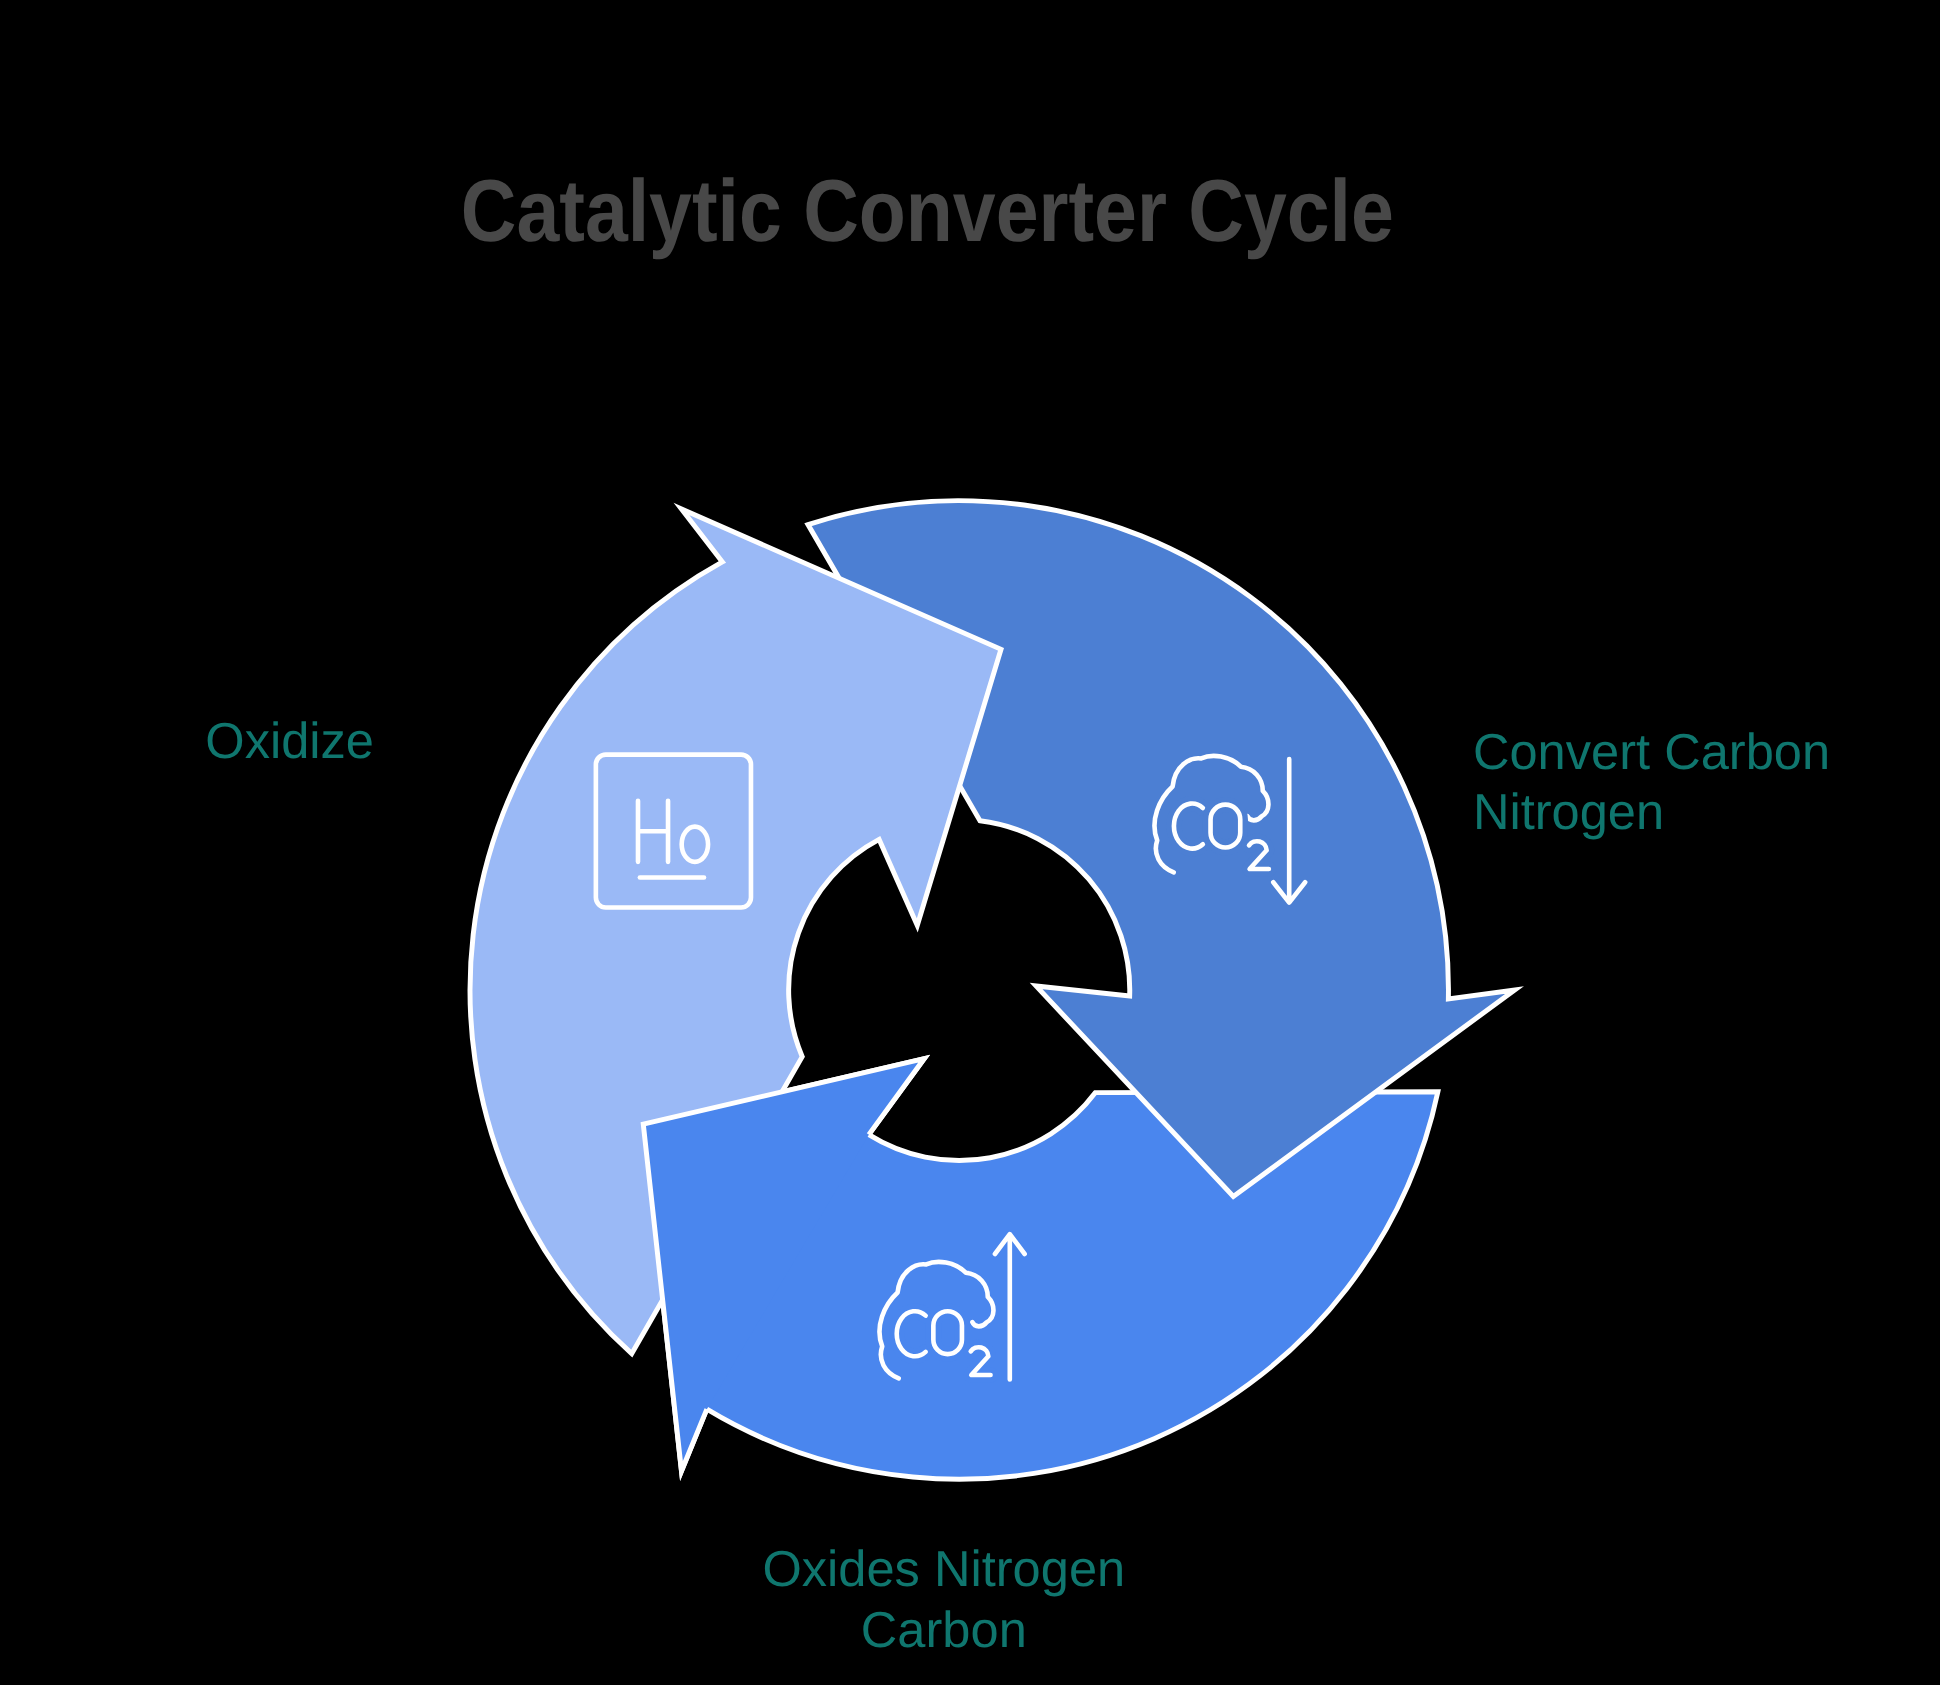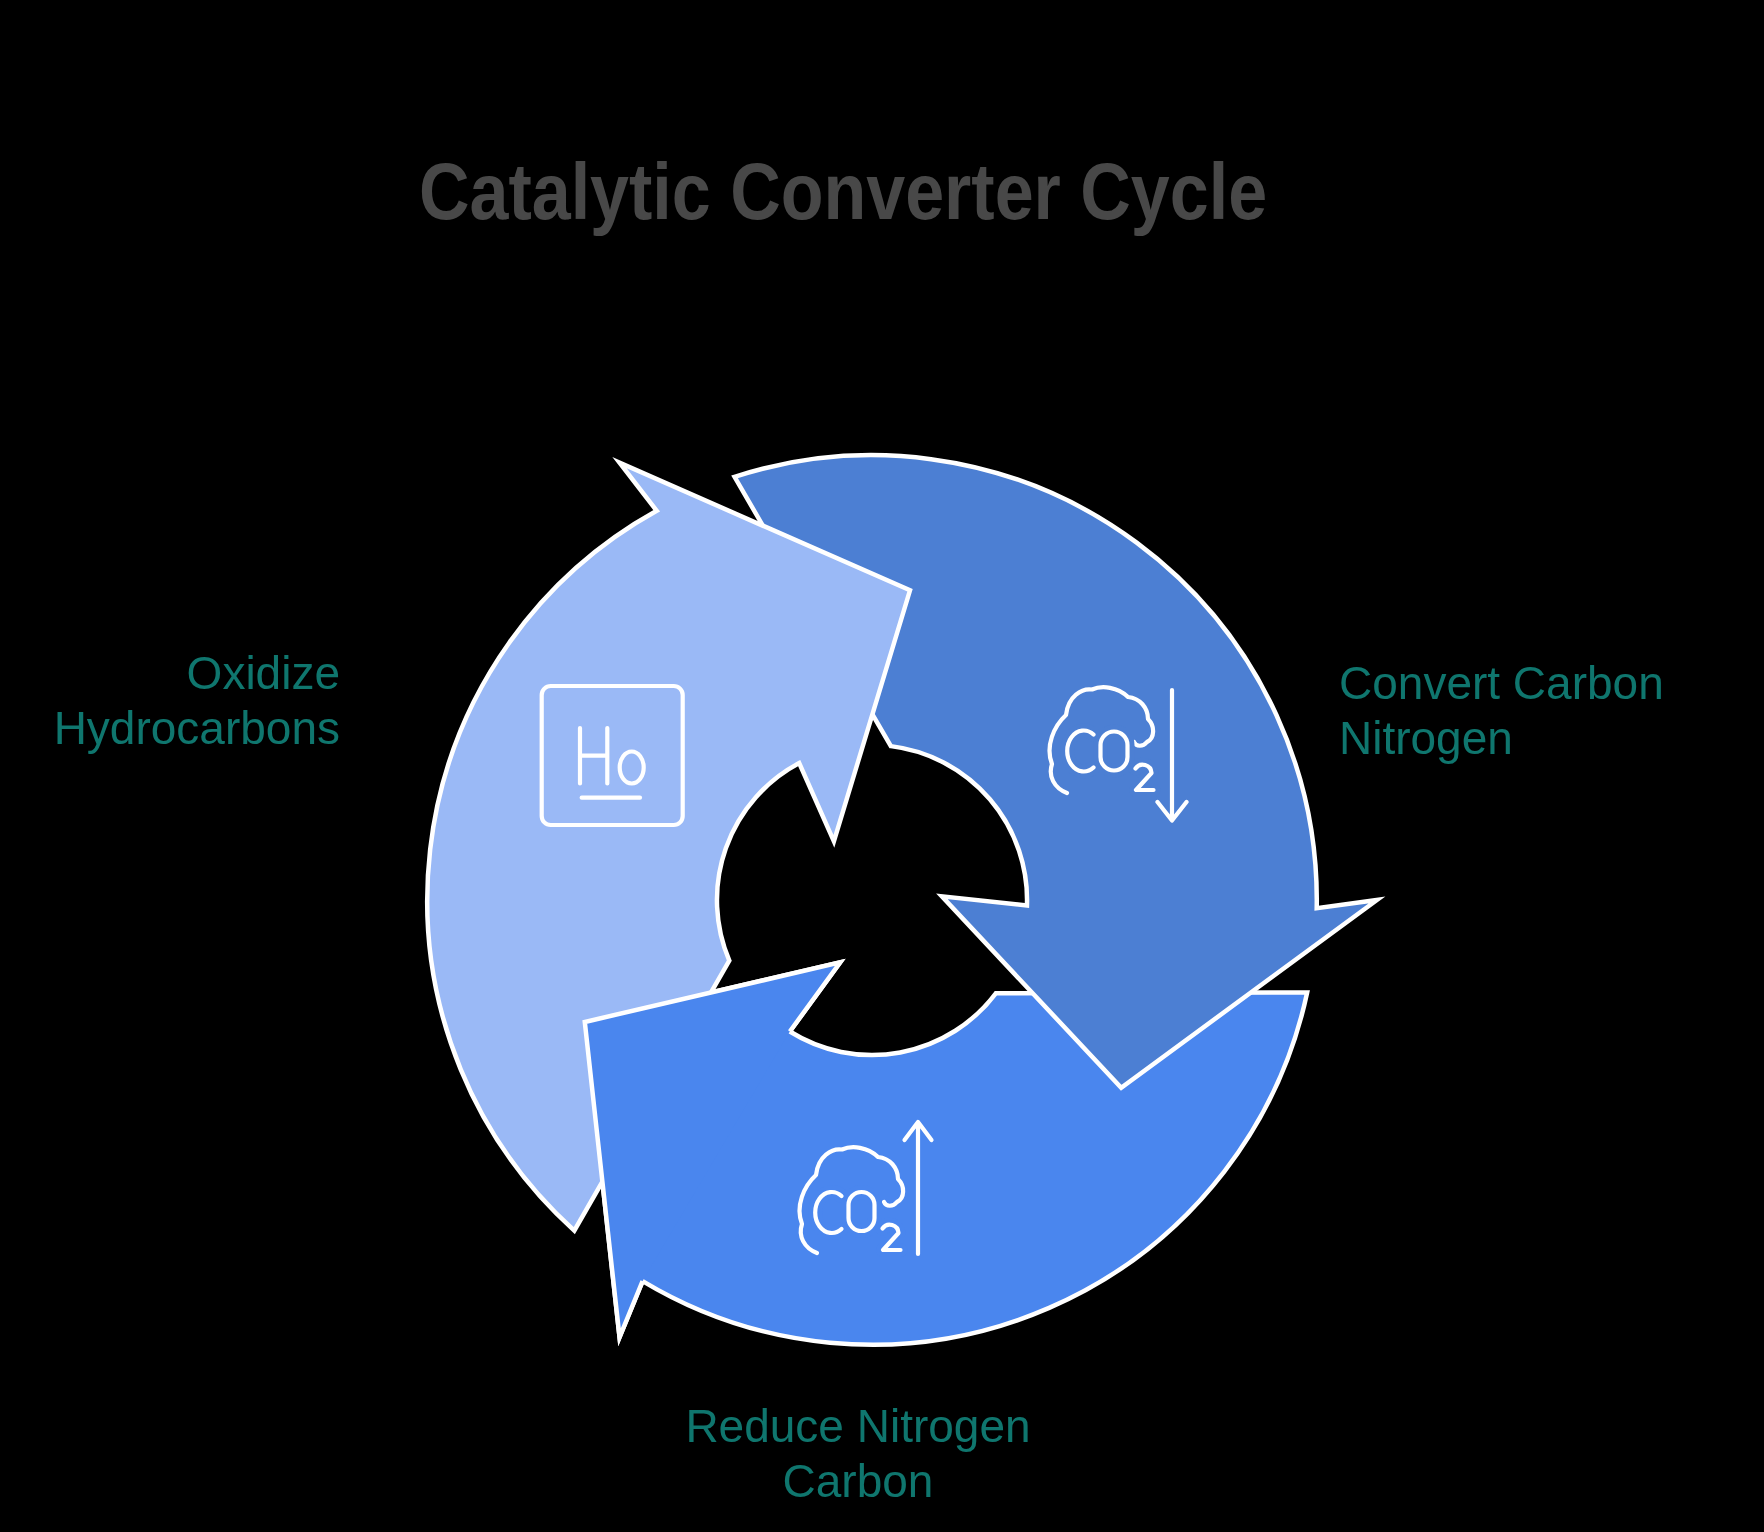--- a/index.html
+++ b/index.html
@@ -77,26 +77,25 @@
         <path class="icon-line" d="M 882.5 1228.5 A 8.8 8.8 0 0 1 898.5 1233 L 883 1250 L 900.5 1250"></path>
       </g>
       <path class="icon-line" d="M 918 1254 L 918 1124 M 904.5 1140 L 918 1122 L 931.5 1140"></path>
     </g>
   </svg>
 
   <div class="page-title">Catalytic Converter Cycle</div>
 
   <div class="label label-left">
     <div>Oxidize</div>
-    <div>Hydrocarbons</div>
   </div>
 
   <div class="label label-right">
     <div>Convert Carbon</div>
     <div>Nitrogen</div>
   </div>
 
   <div class="label label-bottom">
-    <div>Reduce Nitrogen</div>
+    <div>Oxides Nitrogen</div>
     <div>Carbon</div>
   </div>
 
 </div>
 
 </body></html>

